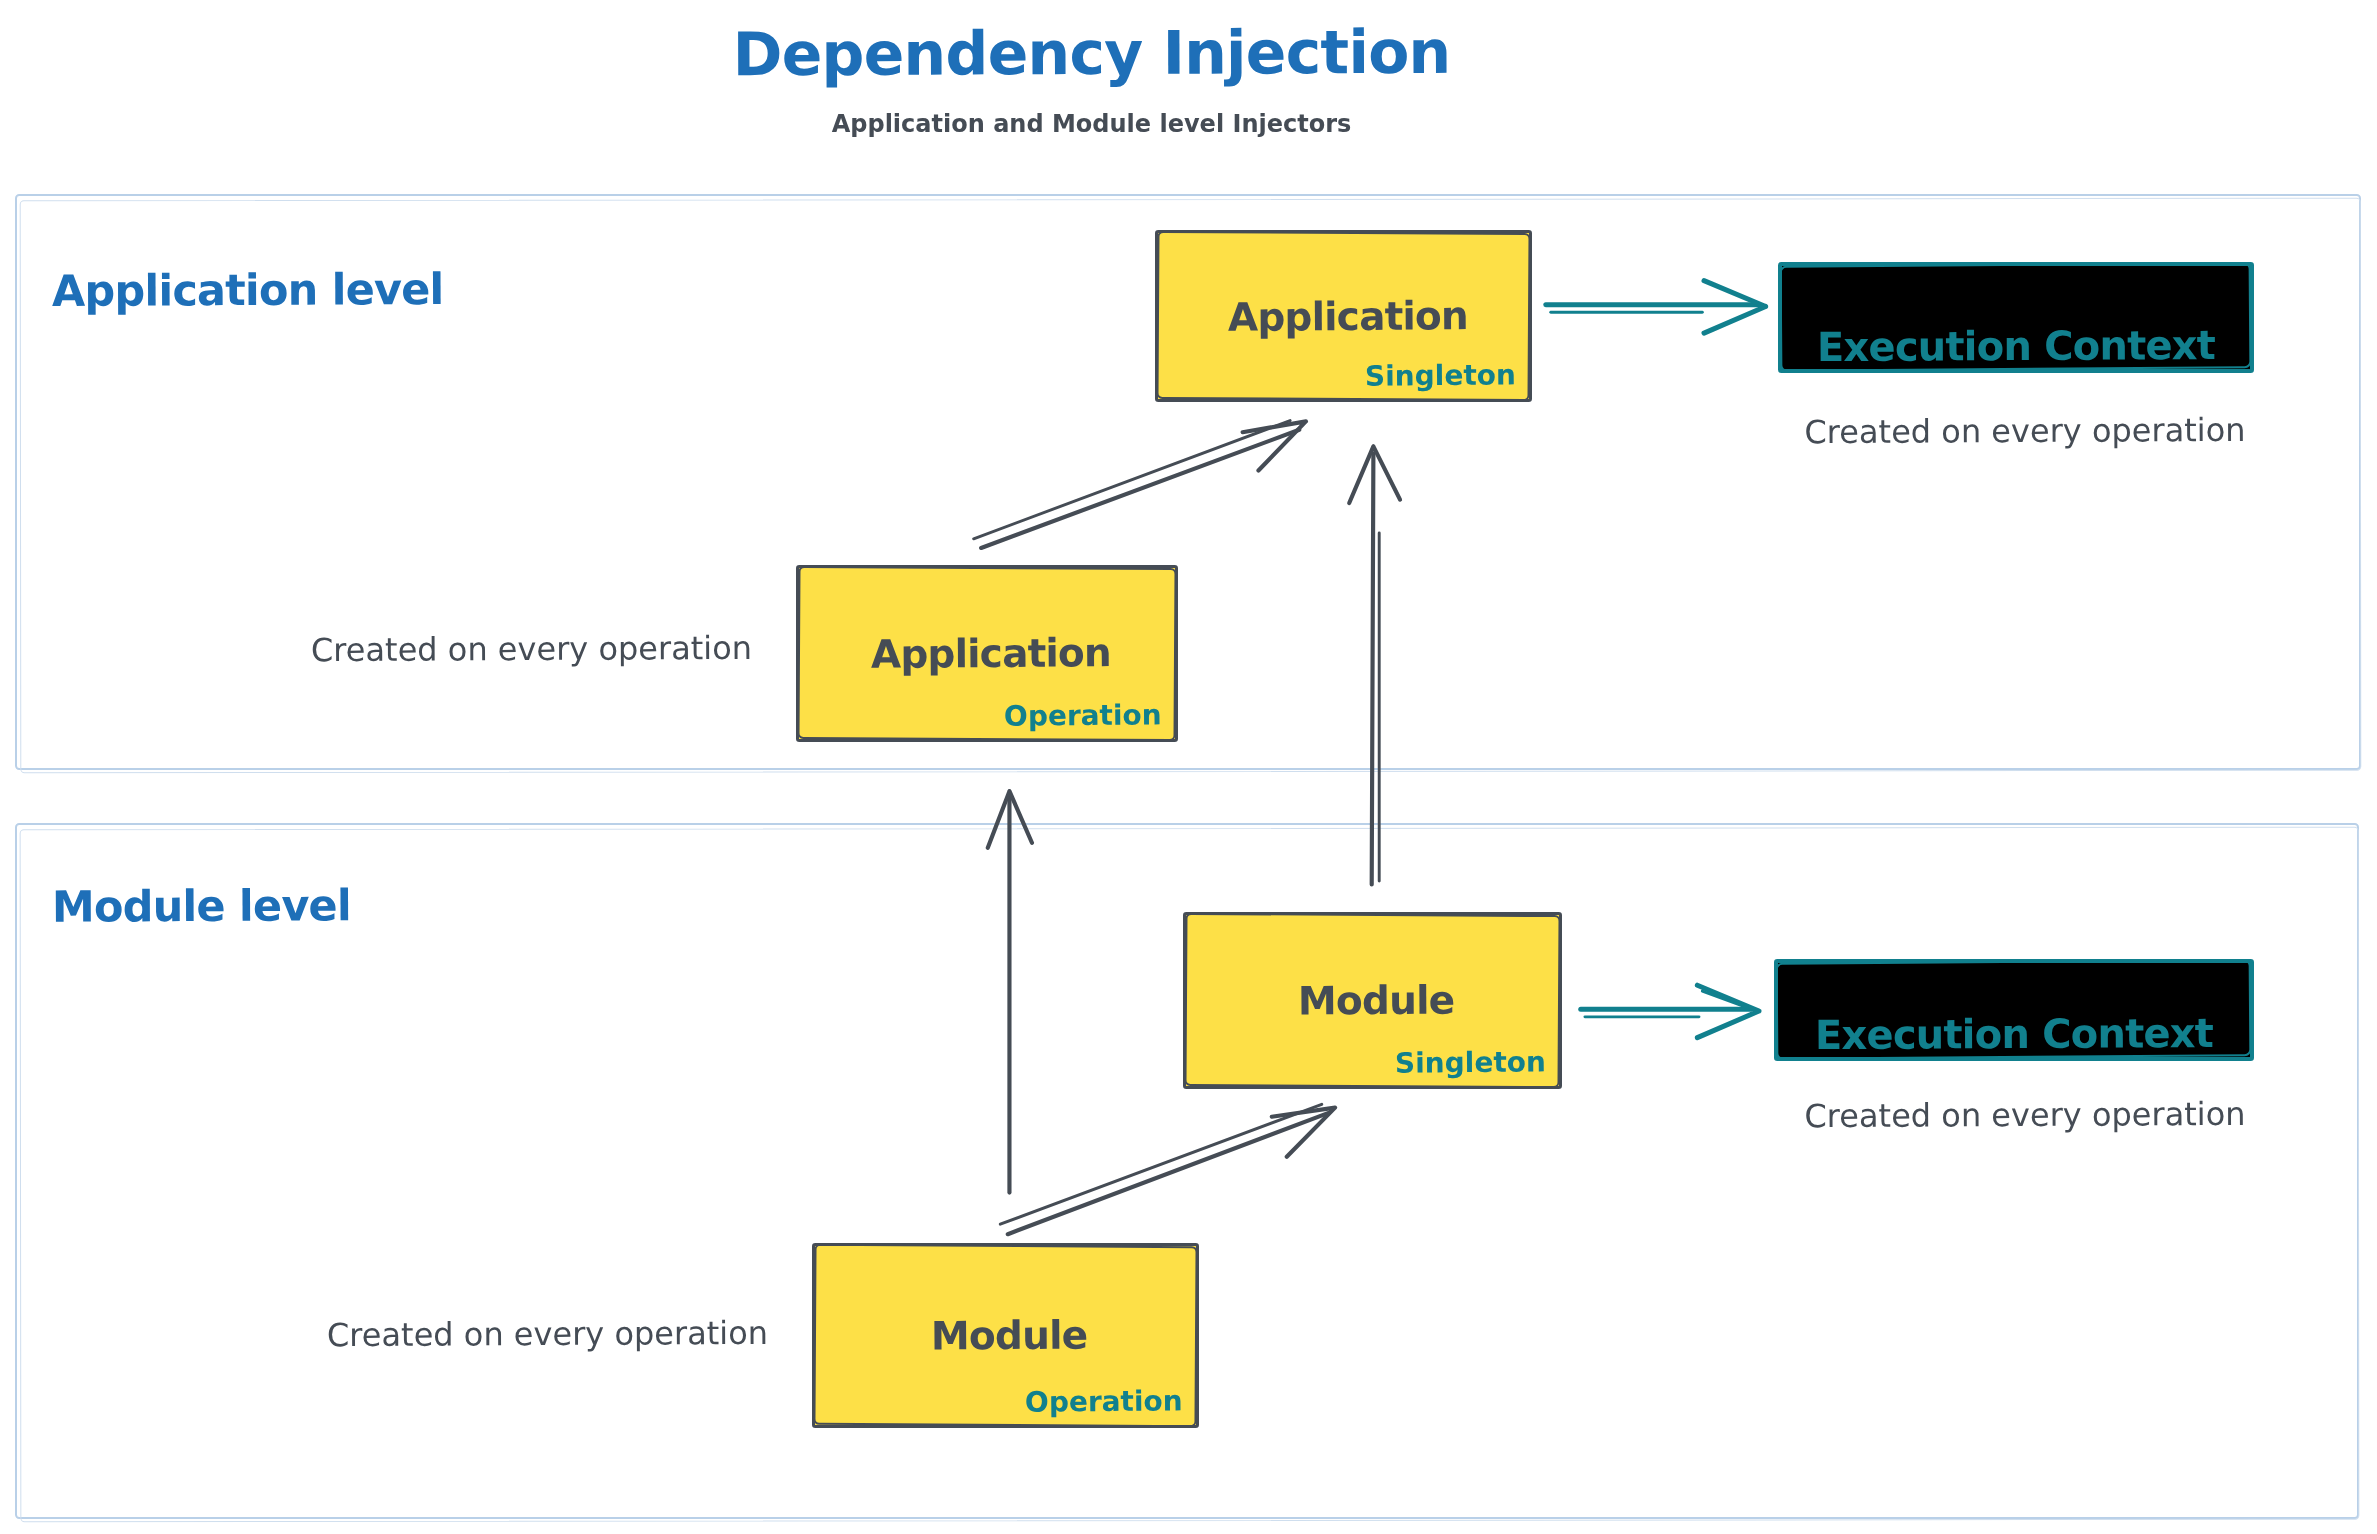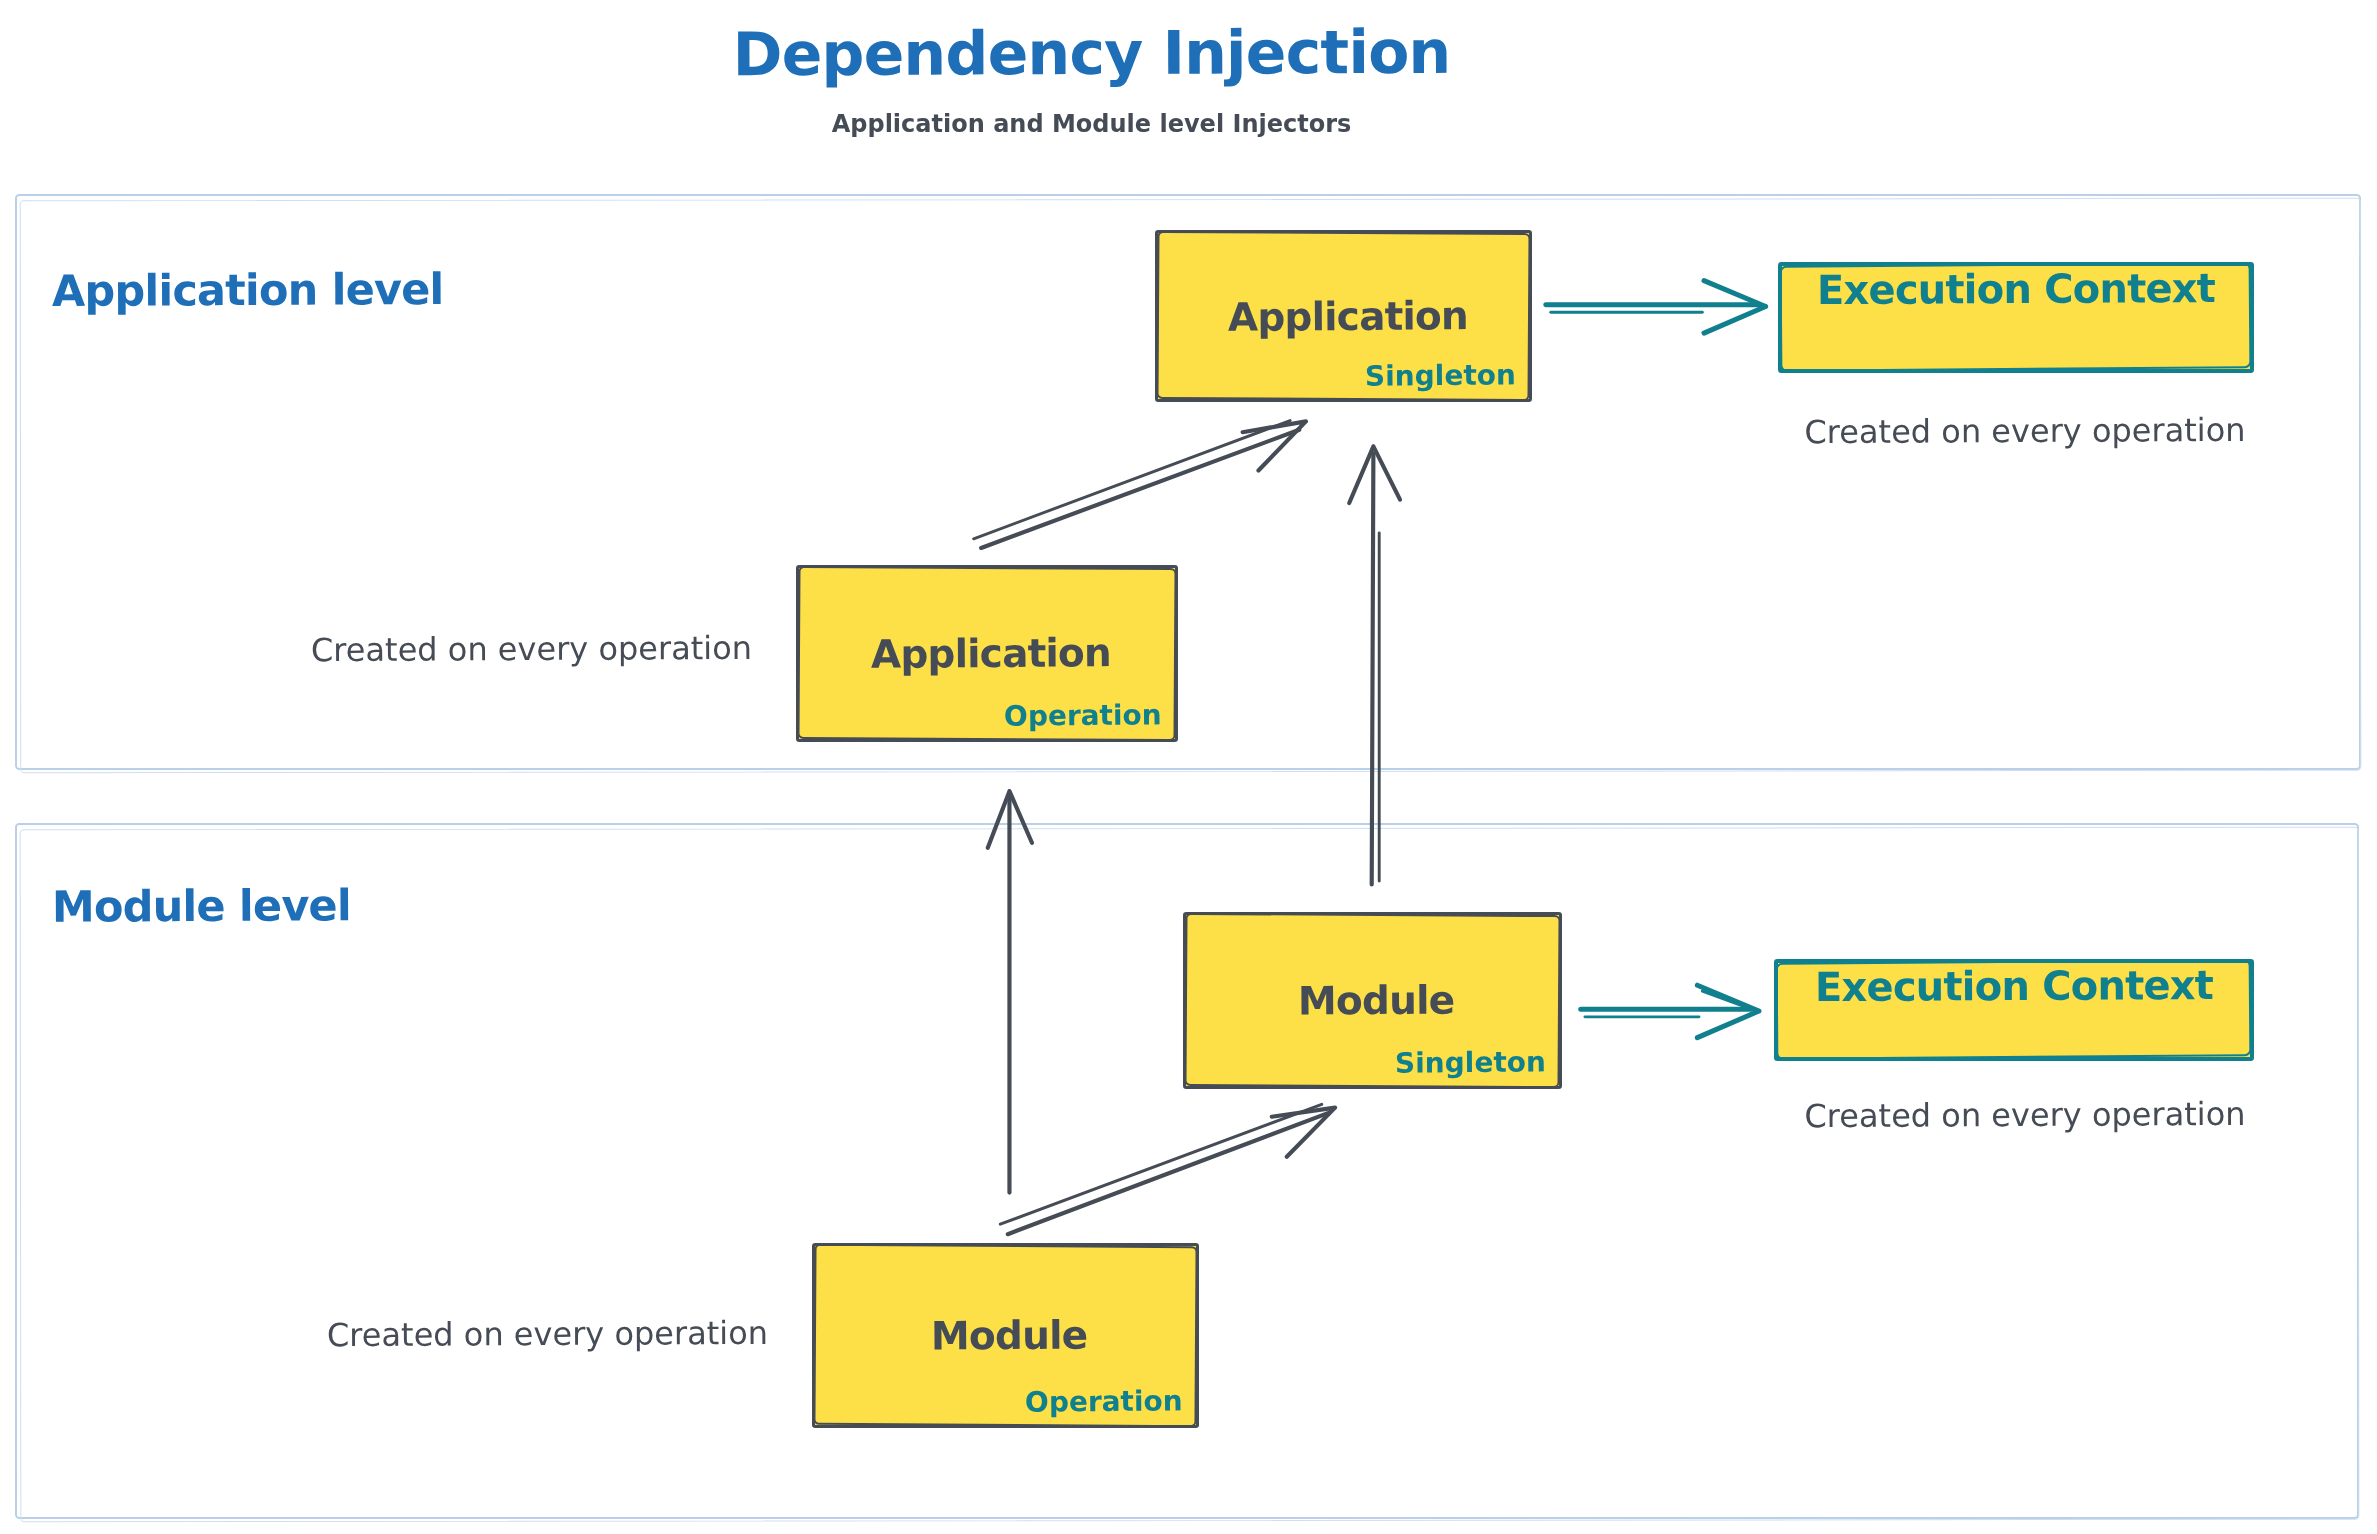--- a/index.html
+++ b/index.html
@@ -59,22 +59,22 @@
     transform:rotate(-.4deg);
   }
   .node-badge{
     position:absolute;right:13.3px;bottom:6.7px;
     font-size:28px;font-weight:700;color:var(--teal);
     transform:rotate(-.5deg);
   }
 
   
   .ec{
-    background:#fde047;border:4.2px solid var(--teal);border-radius:3.3px;
-    display:flex;align-items:flex-start;justify-content:center;z-index:3;
+    background:#000000;border:4.2px solid var(--teal);border-radius:3.3px;
+    display:flex;align-items:flex-end;justify-content:center;z-index:3;
   }
   .ec::before{
     content:"";position:absolute;inset:-1.7px;
     border:2.5px solid var(--teal);border-radius:6.7px;
     transform:rotate(-.45deg);pointer-events:none;
   }
   .ec-title{
     font-size:40px;font-weight:700;color:var(--teal);letter-spacing:-0.8px;
     transform:rotate(-.3deg);
   }

